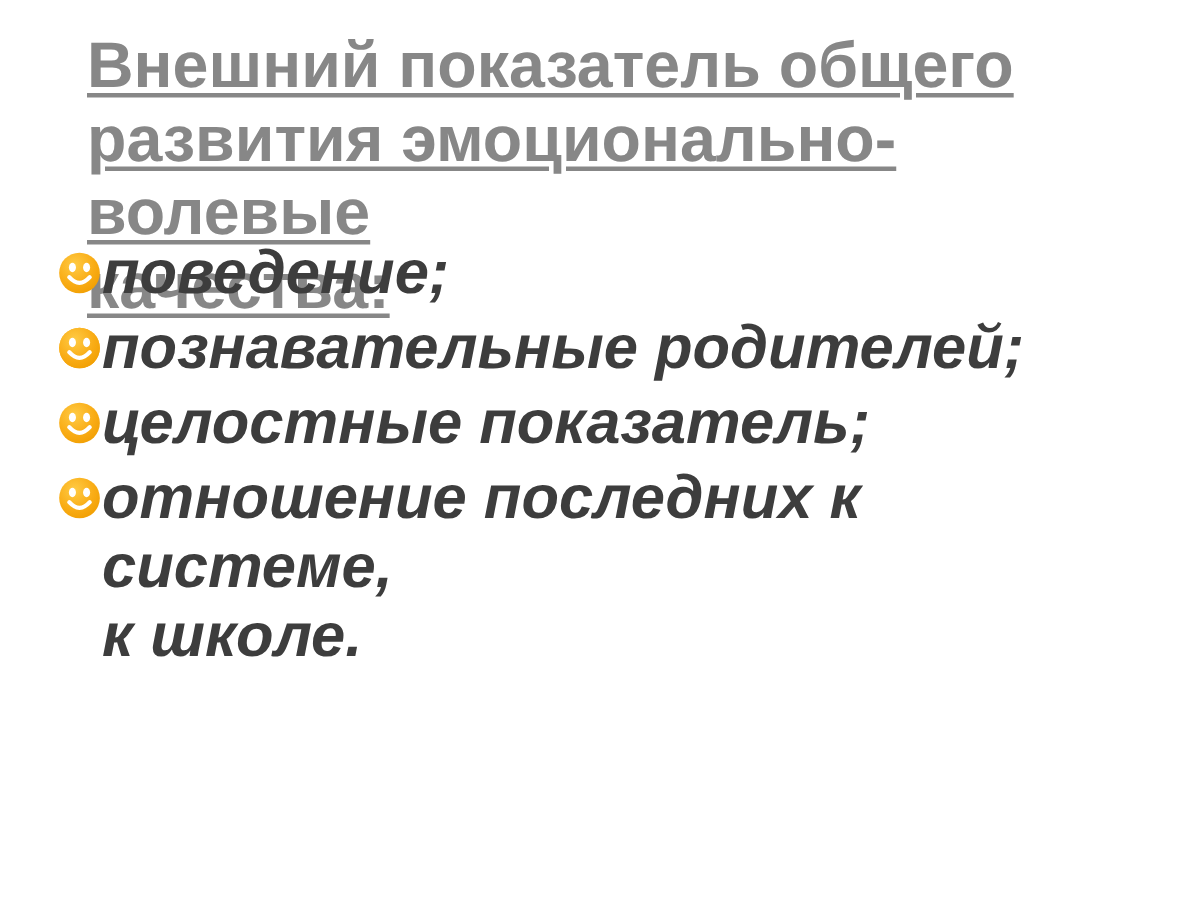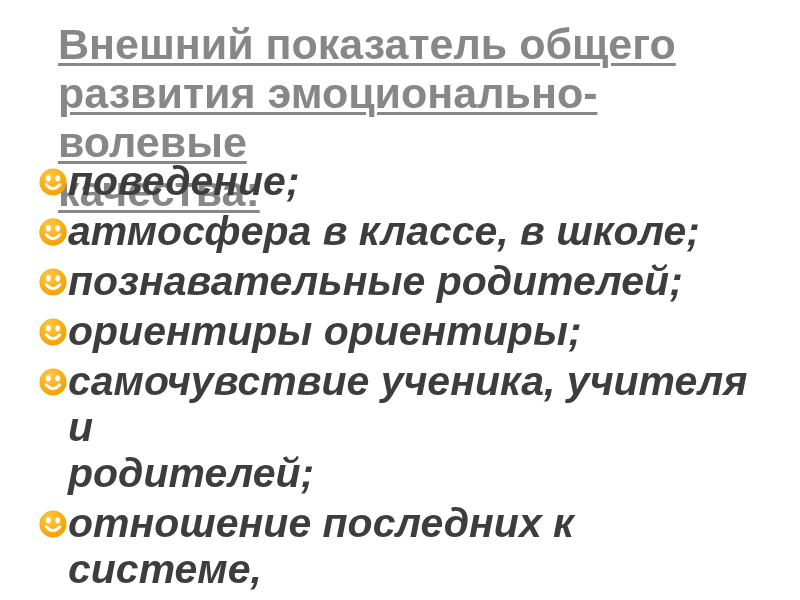--- a/index.html
+++ b/index.html
@@ -90,31 +90,20 @@
     <span class="bullet">
       <svg viewBox="0 0 32 32" width="28" height="28" aria-hidden="true">
         <circle cx="16" cy="16" r="15.5" fill="url(#smileyGrad)"></circle>
         <ellipse cx="10.6" cy="11.8" rx="2.7" ry="3.6" fill="#ffffff"></ellipse>
         <ellipse cx="21.4" cy="11.8" rx="2.7" ry="3.6" fill="#ffffff"></ellipse>
         <path d="M8.2 19.2 Q16 27.8 23.8 19.2" fill="none" stroke="#ffffff" stroke-width="3.2" stroke-linecap="round"></path>
       </svg>
     </span>
   </div>
 
-  <div class="item">
-    <span class="bullet">
-      <svg viewBox="0 0 32 32" width="28" height="28" aria-hidden="true">
-        <circle cx="16" cy="16" r="15.5" fill="url(#smileyGrad)"></circle>
-        <ellipse cx="10.6" cy="11.8" rx="2.7" ry="3.6" fill="#ffffff"></ellipse>
-        <ellipse cx="21.4" cy="11.8" rx="2.7" ry="3.6" fill="#ffffff"></ellipse>
-        <path d="M8.2 19.2 Q16 27.8 23.8 19.2" fill="none" stroke="#ffffff" stroke-width="3.2" stroke-linecap="round"></path>
-      </svg>
-    </span>
-    <span class="item-text">атмосфера в классе, в школе;</span>
-  </div>
 
   <div class="item">
     <span class="bullet">
       <svg viewBox="0 0 32 32" width="28" height="28" aria-hidden="true">
         <circle cx="16" cy="16" r="15.5" fill="url(#smileyGrad)"></circle>
         <ellipse cx="10.6" cy="11.8" rx="2.7" ry="3.6" fill="#ffffff"></ellipse>
         <ellipse cx="21.4" cy="11.8" rx="2.7" ry="3.6" fill="#ffffff"></ellipse>
         <path d="M8.2 19.2 Q16 27.8 23.8 19.2" fill="none" stroke="#ffffff" stroke-width="3.2" stroke-linecap="round"></path>
       </svg>
     </span>
@@ -123,35 +112,23 @@
 
   <div class="item">
     <span class="bullet">
       <svg viewBox="0 0 32 32" width="28" height="28" aria-hidden="true">
         <circle cx="16" cy="16" r="15.5" fill="url(#smileyGrad)"></circle>
         <ellipse cx="10.6" cy="11.8" rx="2.7" ry="3.6" fill="#ffffff"></ellipse>
         <ellipse cx="21.4" cy="11.8" rx="2.7" ry="3.6" fill="#ffffff"></ellipse>
         <path d="M8.2 19.2 Q16 27.8 23.8 19.2" fill="none" stroke="#ffffff" stroke-width="3.2" stroke-linecap="round"></path>
       </svg>
     </span>
-    <span class="item-text">ориентиры ориентиры;</span>
+    <span class="item-text">целостные показатель;</span>
   </div>
 
-  <div class="item">
-    <span class="bullet">
-      <svg viewBox="0 0 32 32" width="28" height="28" aria-hidden="true">
-        <circle cx="16" cy="16" r="15.5" fill="url(#smileyGrad)"></circle>
-        <ellipse cx="10.6" cy="11.8" rx="2.7" ry="3.6" fill="#ffffff"></ellipse>
-        <ellipse cx="21.4" cy="11.8" rx="2.7" ry="3.6" fill="#ffffff"></ellipse>
-        <path d="M8.2 19.2 Q16 27.8 23.8 19.2" fill="none" stroke="#ffffff" stroke-width="3.2" stroke-linecap="round"></path>
-      </svg>
-    </span>
-    <span class="item-text">самочувствие ученика, учителя и
-родителей;</span>
-  </div>
 
   <div class="item">
     <span class="bullet">
       <svg viewBox="0 0 32 32" width="28" height="28" aria-hidden="true">
         <circle cx="16" cy="16" r="15.5" fill="url(#smileyGrad)"></circle>
         <ellipse cx="10.6" cy="11.8" rx="2.7" ry="3.6" fill="#ffffff"></ellipse>
         <ellipse cx="21.4" cy="11.8" rx="2.7" ry="3.6" fill="#ffffff"></ellipse>
         <path d="M8.2 19.2 Q16 27.8 23.8 19.2" fill="none" stroke="#ffffff" stroke-width="3.2" stroke-linecap="round"></path>
       </svg>
     </span>

